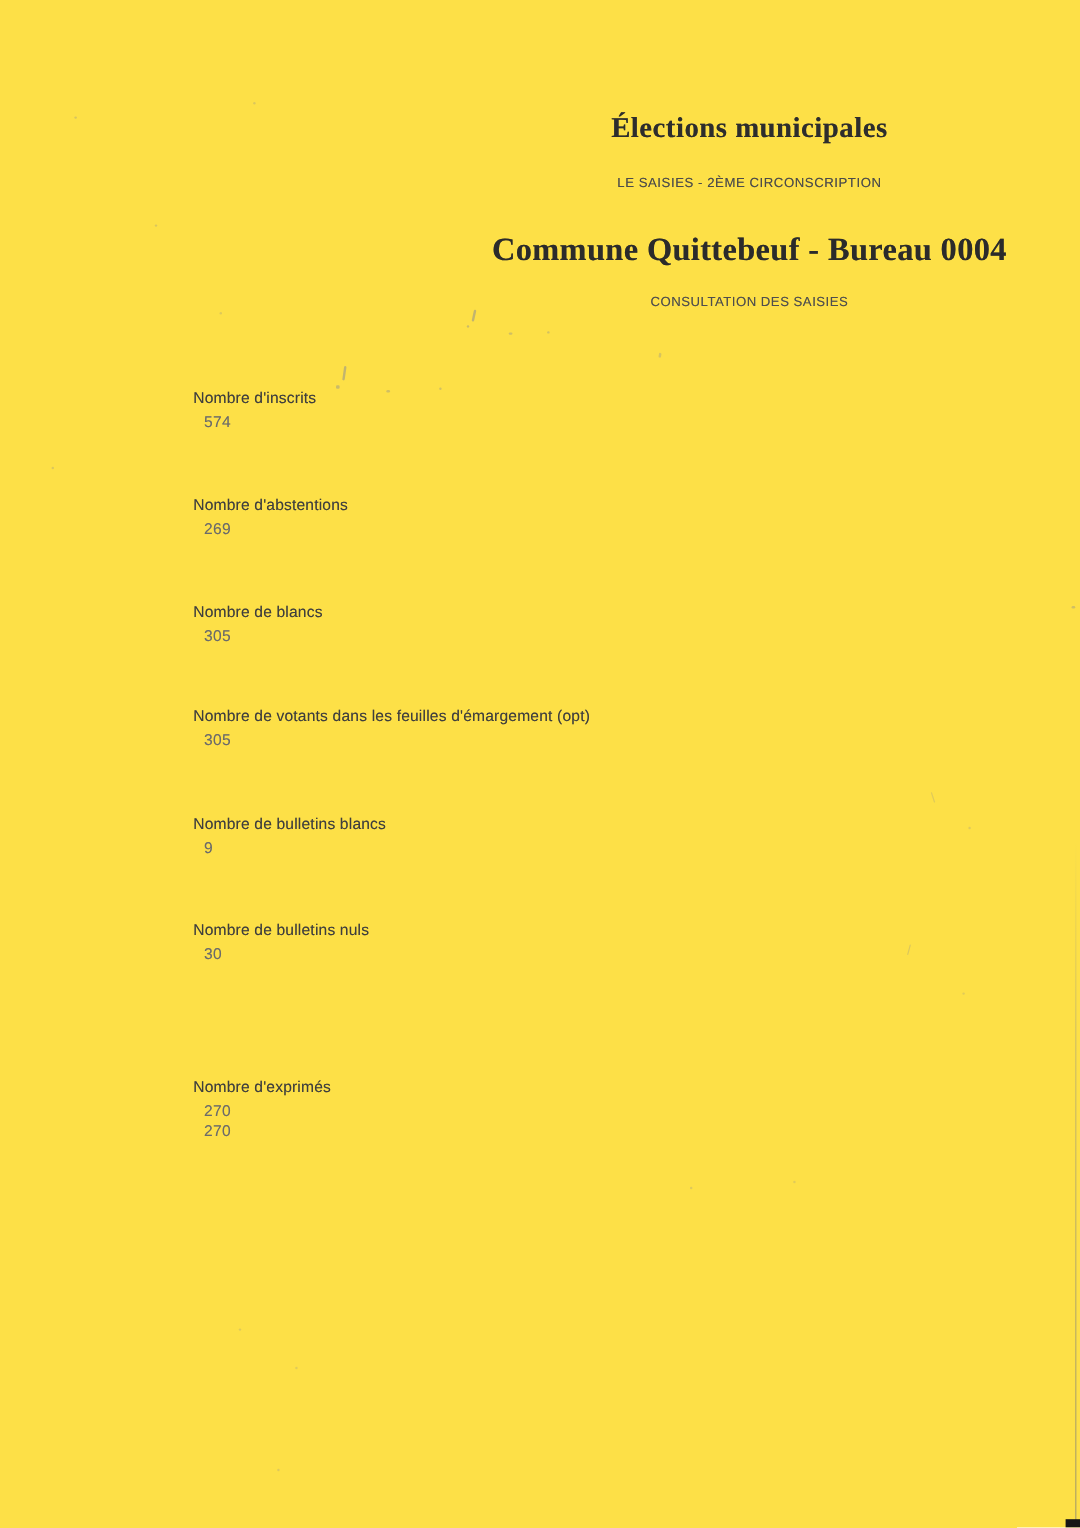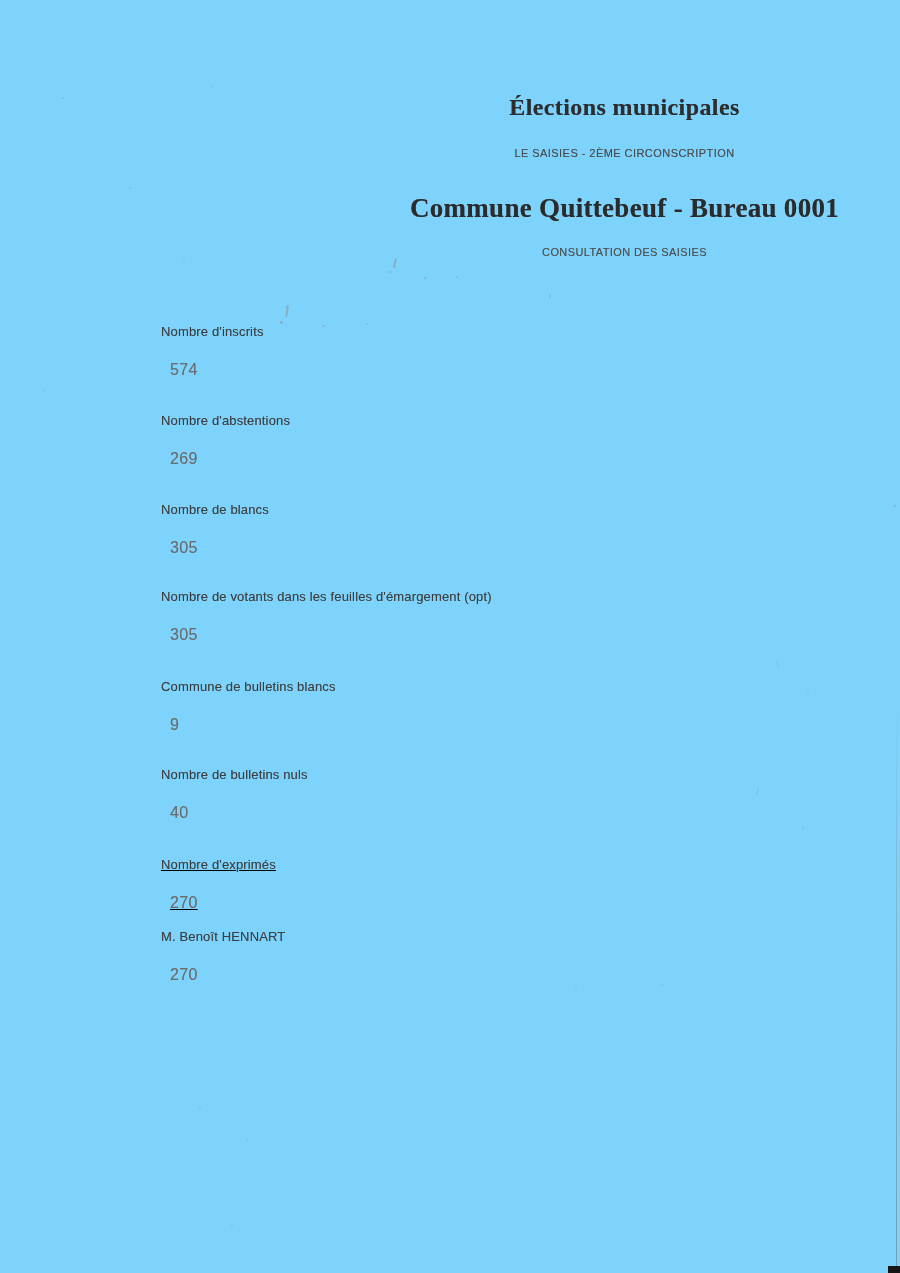--- a/index.html
+++ b/index.html
@@ -7,21 +7,21 @@
   body {
     position: relative;
     width: 900px;
     height: 1273px;
     overflow: hidden;
     font-family: "Liberation Sans", sans-serif;
   }
   .page {
     position: absolute;
     inset: 0;
-    background: #7dd3fc;
+    background: #fde047;
   }
   
   .header {
     position: absolute;
     left: 349px;
     top: 0;
     width: 551px;
     text-align: center;
   }
   .doc-title {
@@ -76,23 +76,23 @@
     width: 620px;
   }
   .field-label {
     font-size: 13px;
     line-height: 14px;
     color: #3e3e3e;
     letter-spacing: 0.15px;
     text-shadow: 0 0 0.4px rgba(62,62,62,0.45);
   }
   .field-value {
-    margin-top: 24px;
+    margin-top: 6px;
     padding-left: 9px;
-    font-size: 16px;
+    font-size: 13px;
     line-height: 14px;
     color: #6b6b6b;
     letter-spacing: 0.3px;
     text-shadow: 0 0 0.4px rgba(107,107,107,0.4);
   }
   
   .speck { position: absolute; background: #8f8f8f; border-radius: 1px; }
   .edge-line {
     position: absolute;
     left: 896px;
@@ -111,21 +111,21 @@
   }
 </style>
 </head>
 <body>
 
 <div class="page">
 
   <div class="header">
     <div class="doc-title">Élections municipales</div>
     <div class="doc-subtitle">LE SAISIES - 2ÈME CIRCONSCRIPTION</div>
-    <div class="doc-heading">Commune Quittebeuf - Bureau 0001</div>
+    <div class="doc-heading">Commune Quittebeuf - Bureau 0004</div>
     <div class="doc-subheading">CONSULTATION DES SAISIES</div>
   </div>
 
   <div class="fields">
       <div class="field" style="top: 325px;">
         <div class="field-label">Nombre d'inscrits</div>
         <div class="field-value">574</div>
       </div>
       <div class="field" style="top: 414px;">
         <div class="field-label">Nombre d'abstentions</div>
@@ -133,33 +133,32 @@
       </div>
       <div class="field" style="top: 503px;">
         <div class="field-label">Nombre de blancs</div>
         <div class="field-value">305</div>
       </div>
       <div class="field" style="top: 590px;">
         <div class="field-label">Nombre de votants dans les feuilles d'émargement (opt)</div>
         <div class="field-value">305</div>
       </div>
       <div class="field" style="top: 680px;">
-        <div class="field-label">Commune de bulletins blancs</div>
+        <div class="field-label">Nombre de bulletins blancs</div>
         <div class="field-value">9</div>
       </div>
       <div class="field" style="top: 768px;">
         <div class="field-label">Nombre de bulletins nuls</div>
-        <div class="field-value">40</div>
+        <div class="field-value">30</div>
       </div>
-      <div class="field" style="top: 858px; text-decoration: underline;">
+      <div class="field" style="top: 899px;">
         <div class="field-label">Nombre d'exprimés</div>
         <div class="field-value">270</div>
       </div>
       <div class="field" style="top: 930px;">
-        <div class="field-label">M. Benoît HENNART</div>
         <div class="field-value">270</div>
       </div>
     </div>
 
   <div class="edge-line"></div>
   <div class="corner-mark"></div>
 
 <div class="speck" style="left: 394px; top: 258px; width: 1.5px; height: 10px; opacity: 0.55; transform: rotate(12deg);"></div>
     <div class="speck" style="left: 389px; top: 271px; width: 2px; height: 2px; opacity: 0.45; transform: rotate(0deg);"></div>
     <div class="speck" style="left: 424px; top: 277px; width: 3px; height: 1.5px; opacity: 0.4; transform: rotate(0deg);"></div>

